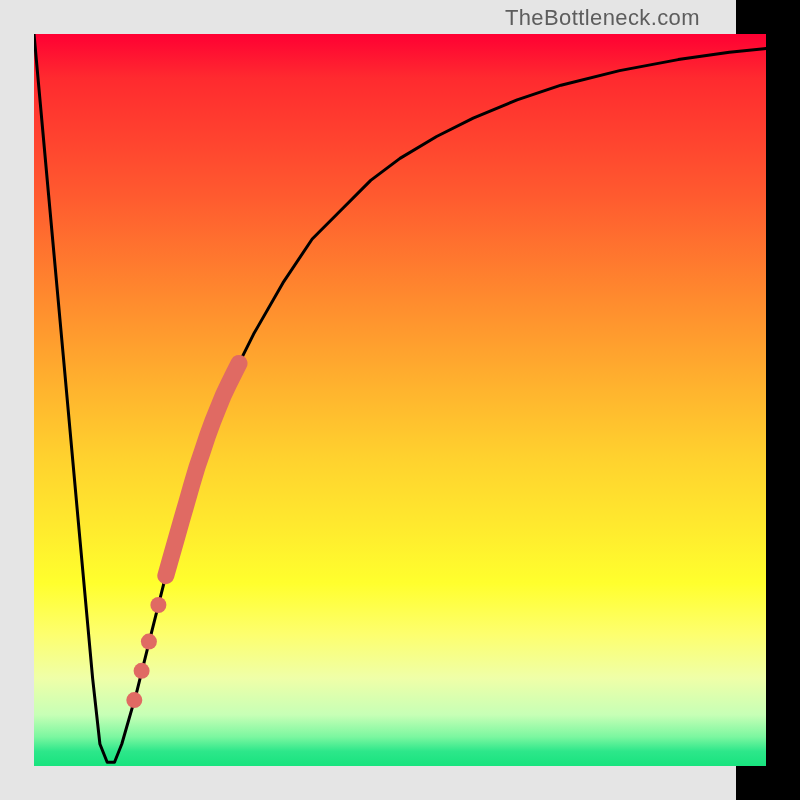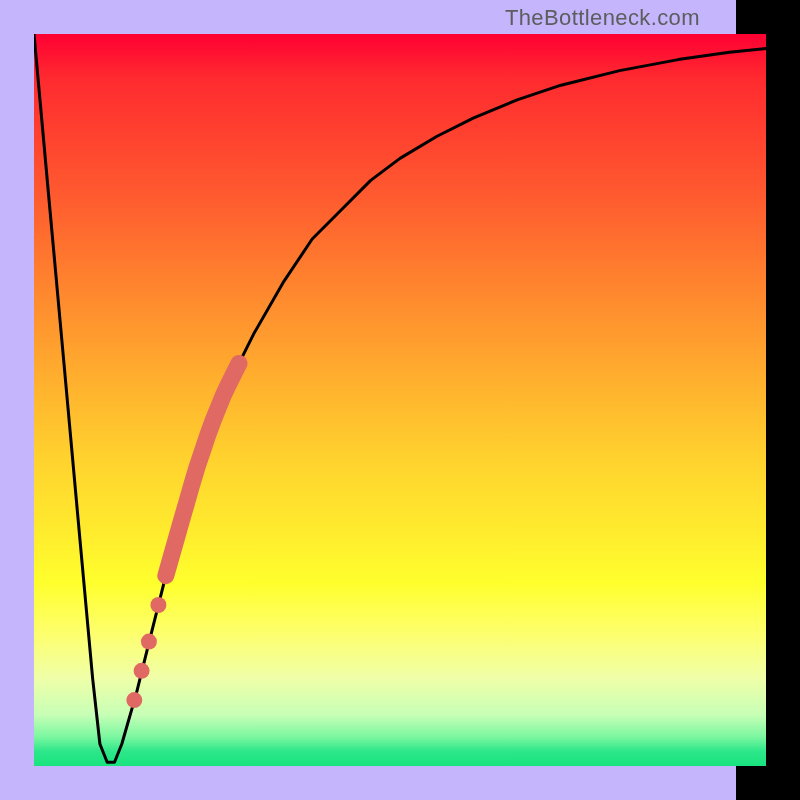--- a/index.html
+++ b/index.html
@@ -8,21 +8,21 @@
     width: 800px;
     height: 800px;
     overflow: hidden;
     background: #000;
     font-family: Arial, Helvetica, sans-serif;
   }
   .frame {
     position: relative;
     width: 736px;
     height: 800px;
-    background: #c4b5fd;
+    background: #e5e5e5;
   }
   .plot {
     position: absolute;
     left: 34px;
     top: 34px;
     width: 732px;
     height: 732px;
     
     background: linear-gradient(
       to bottom,

